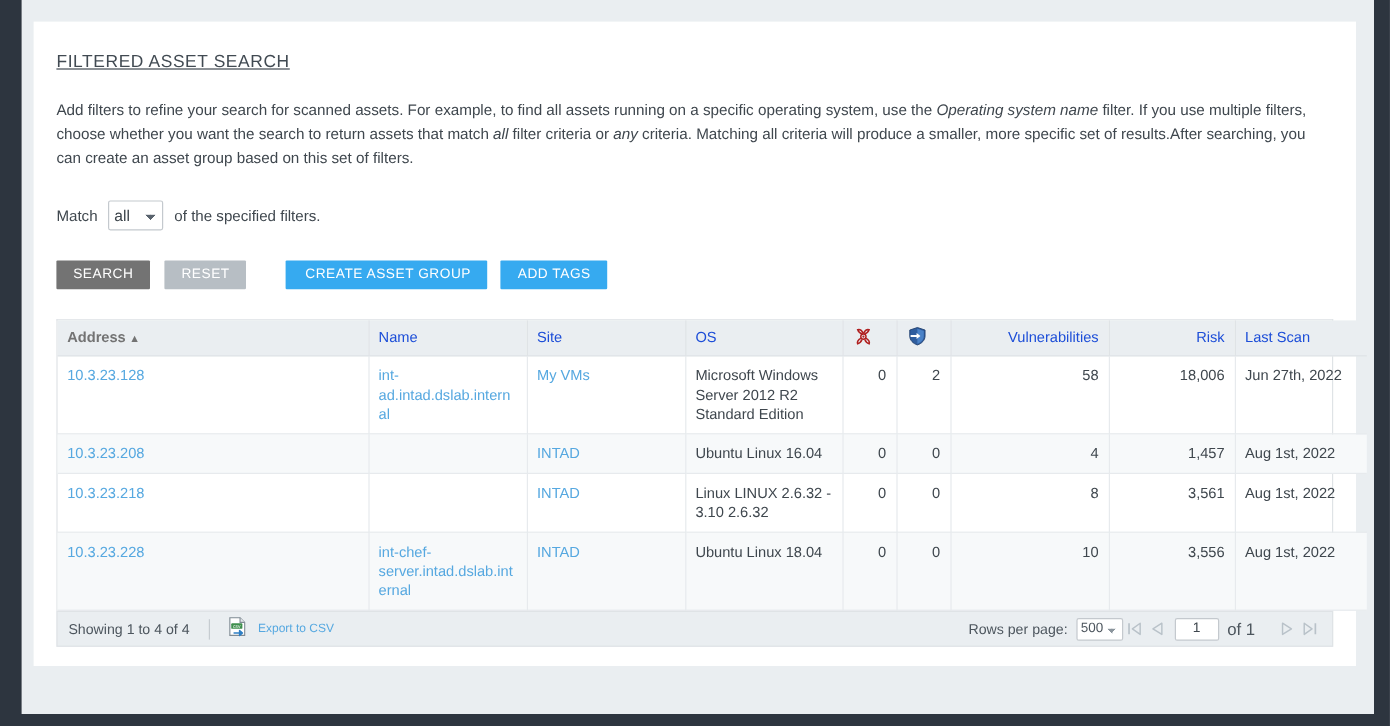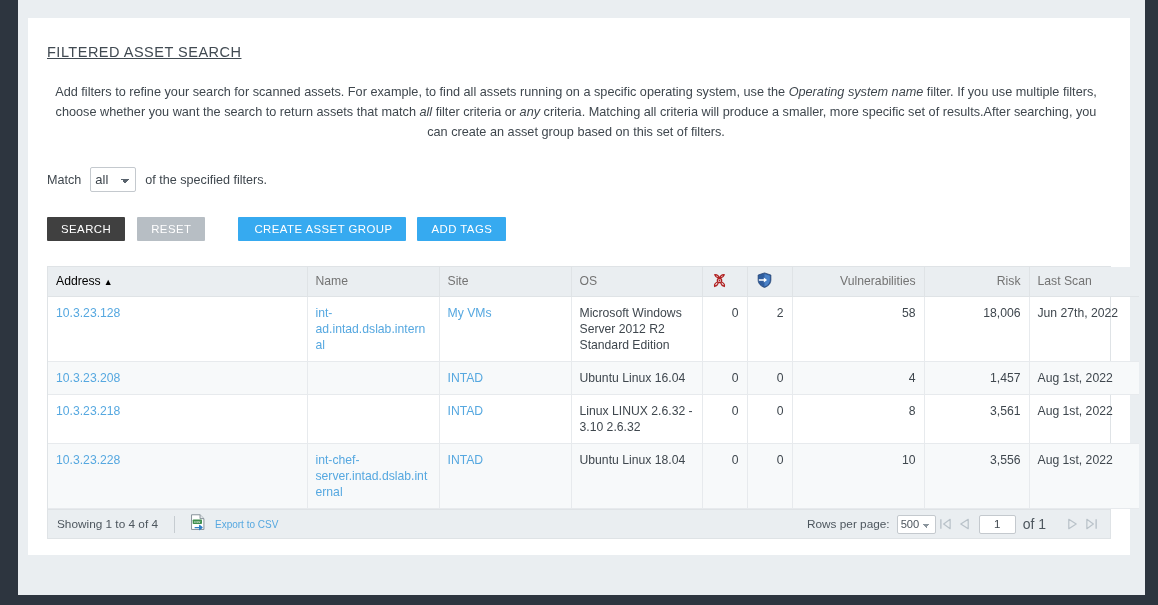--- a/index.html
+++ b/index.html
@@ -36,21 +36,20 @@
     font-weight: 400;
     margin: 0 0 22px 0;
     text-decoration: underline;
   }
   .desc {
     font-size: 12.7px;
     line-height: 20px;
     color: #3f474e;
     width: 1058px;
     margin: 16px 0 20px 0;
-    text-align: center;
   }
   .desc i { font-style: italic; }
 
   
   .filter-row {
     display: flex;
     align-items: center;
     height: 26px;
     margin-bottom: 0;
   }
@@ -137,46 +136,46 @@
     height: 24px;
     border: none;
     color: #ffffff;
     font-size: 11.4px;
     letter-spacing: 0.45px;
     font-family: "Liberation Sans", sans-serif;
     cursor: pointer;
     padding: 0 14px;
     border-radius: 1px;
   }
-  .btn-primary  { background: #404040; }
+  .btn-primary  { background: #737373; }
   .btn-disabled { background: #b7bec4; margin-left: 12px; }
   .btn-group    { background: #36aaf0; margin-left: 33px; padding-left: 16px; }
   .btn-tags     { background: #36aaf0; margin-left: 11px; }
 
   
   .table-wrap {
     margin-top: 25px;
     width: 1064px;
     border: 1px solid #dfe3e6;
     border-bottom: none;
   }
   table.grid { border-collapse: collapse; width: 100%; table-layout: fixed; }
   table.grid th {
     background: #eaeef1;
     border-right: 1px solid #dfe3e6;
     border-bottom: 1px solid #dfe3e6;
     font-size: 12.2px;
     font-weight: 400;
-    color: #737373;
+    color: #1d4ed8;
     text-align: left;
     padding: 7px 8px 8px 8px;
     height: 27px;
     vertical-align: middle;
   }
-  table.grid th.sorted { color: #000000; font-weight: normal; margin-left: 24px; }
+  table.grid th.sorted { color: #737373; font-weight: bold; margin-left: 24px; }
   table.grid th.num { text-align: right; }
   table.grid th.icoh { padding: 3px 8px 3px 8px; }
   table.grid th:last-child { border-right: none; }
   .sort-caret { font-size: 9px; margin-left: 3px; display: inline-block; }
 
   table.grid td {
     border-right: 1px solid #e7eaed;
     border-bottom: 1px solid #e7eaed;
     font-size: 12.2px;
     color: #3f474e;

